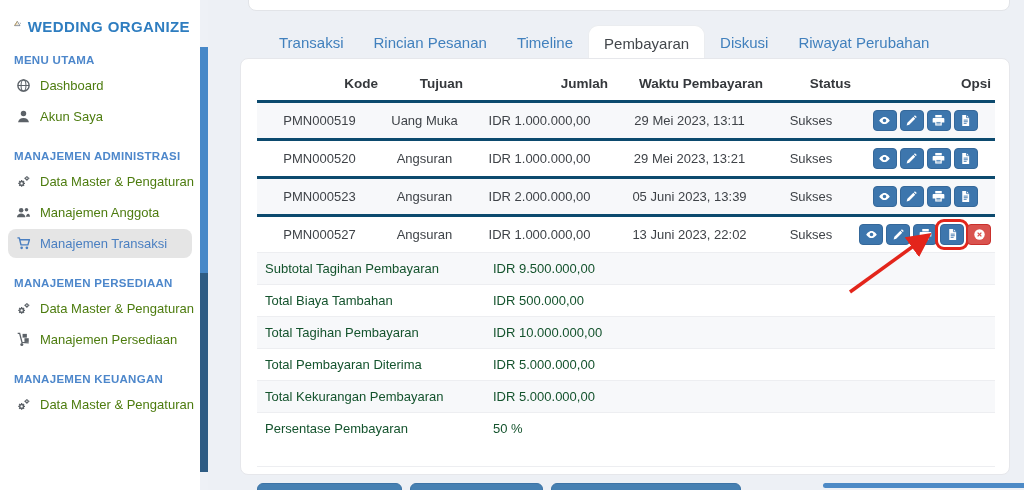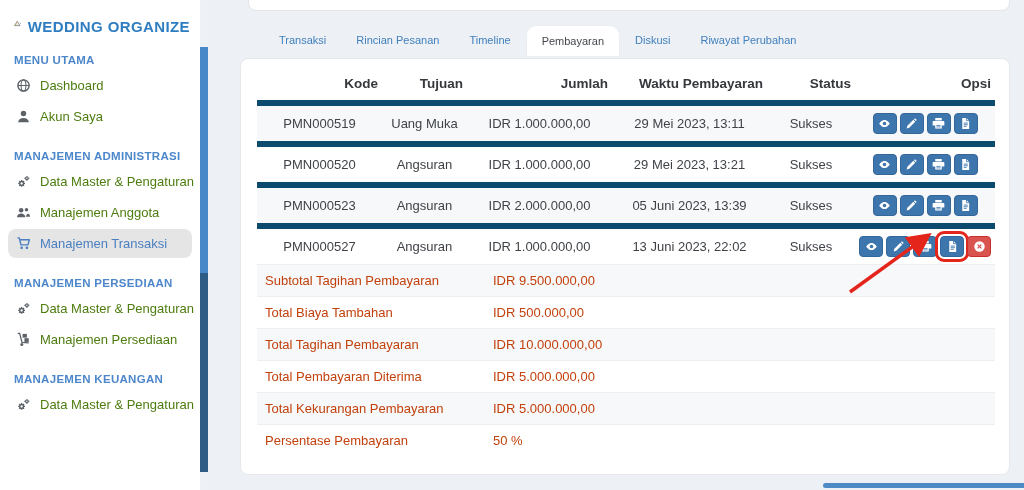--- a/index.html
+++ b/index.html
@@ -22,43 +22,43 @@
   .side-scroll { position:absolute; left:200px; top:0; width:8px; height:490px; background:#eef1f6; z-index:3; }
   .side-scroll .seg-light { position:absolute; left:0; top:47px; width:8px; height:226px; background:#4788c8; }
   .side-scroll .seg-dark  { position:absolute; left:0; top:273px; width:8px; height:199px; background:#2e5c84; }
 
   
   .main { position:absolute; left:208px; top:0; width:816px; height:490px; background:#edf0f5; }
   .top-sliver { position:absolute; left:40px; top:-17px; width:762px; height:28px;
     background:#fff; border:1px solid #e2e4e8; border-radius:8px; }
 
   .tabs { position:absolute; left:56px; top:25px; display:flex; align-items:stretch; }
-  .tab { padding:9px 15px; font-size:11px; color:#4180bd; cursor:pointer; white-space:nowrap; }
+  .tab { padding:9px 15px; font-size:15px; color:#4180bd; cursor:pointer; white-space:nowrap; }
   .tab.active { background:#fff; color:#43474c; border:1px solid #ebedf0; border-bottom:none;
     border-radius:10px 10px 0 0; }
 
   .card { position:absolute; left:32px; top:58px; width:770px; height:417px; background:#fff;
     border:1px solid #e6e7eb; border-radius:8px; padding:8px 16px 0 16px; }
 
   table.pay { width:738px; border-collapse:collapse; table-layout:fixed; font-size:13px; color:#3f4348; }
   table.pay col.c-kode{width:125px} table.pay col.c-tujuan{width:85px} table.pay col.c-jumlah{width:145px}
   table.pay col.c-waktu{width:155px} table.pay col.c-status{width:88px} table.pay col.c-opsi{width:140px}
   table.pay th { font-size:13.5px; font-weight:bold; color:#35383c; padding:9px 4px; text-align:right; }
-  table.pay td { padding:7px 4px; text-align:center; border-top:6px solid #0c4a6e; }
+  table.pay td { padding:7px 4px; text-align:center; border-top:3px solid #0c4a6e; }
   tr.stripe { background:#f7f8fa; }
 
   .acts { display:flex; justify-content:center; align-items:center; gap:3px; }
   .ibtn { width:24px; height:21px; background:#3d76ad; border:1px solid #35689a; border-radius:4px;
     display:inline-flex; align-items:center; justify-content:center; cursor:pointer; }
   .ibtn svg { width:13px; height:13px; color:#fff; }
   .ibtn.red { background:#d9534f; border-color:#c9302c; }
   .ibtn.hl { outline:3px solid #e3251b; outline-offset:2px; }
 
   .summary { width:738px; }
-  .srow { display:flex; padding:8px 8px; font-size:13px; color:#c2410c; border-top:1px solid #edeef1; }
+  .srow { display:flex; padding:8px 8px; font-size:13px; color:#14532d; border-top:1px solid #edeef1; }
   .srow.stripe { background:#f7f8fa; }
   .srow .lbl { width:228px; }
   .footer { display:flex; gap:8px; margin-top:22px; border-top:1px solid #edeef1; padding-top:16px; width:738px; }
   .btn { background:#4680b2; color:#fff; border:1px solid #3d74a6; border-radius:6px;
     padding:8px 15px; font-size:13.5px; cursor:pointer; font-family:"Liberation Sans",sans-serif; }
 
   .anno { position:absolute; left:0; top:0; width:1024px; height:490px; pointer-events:none; z-index:10; }
   .hscroll { position:absolute; left:823px; top:483px; width:201px; height:5px; background:#4d8ac6;
     border-radius:3px 0 0 3px; z-index:11; cursor:pointer; }
 </style>

